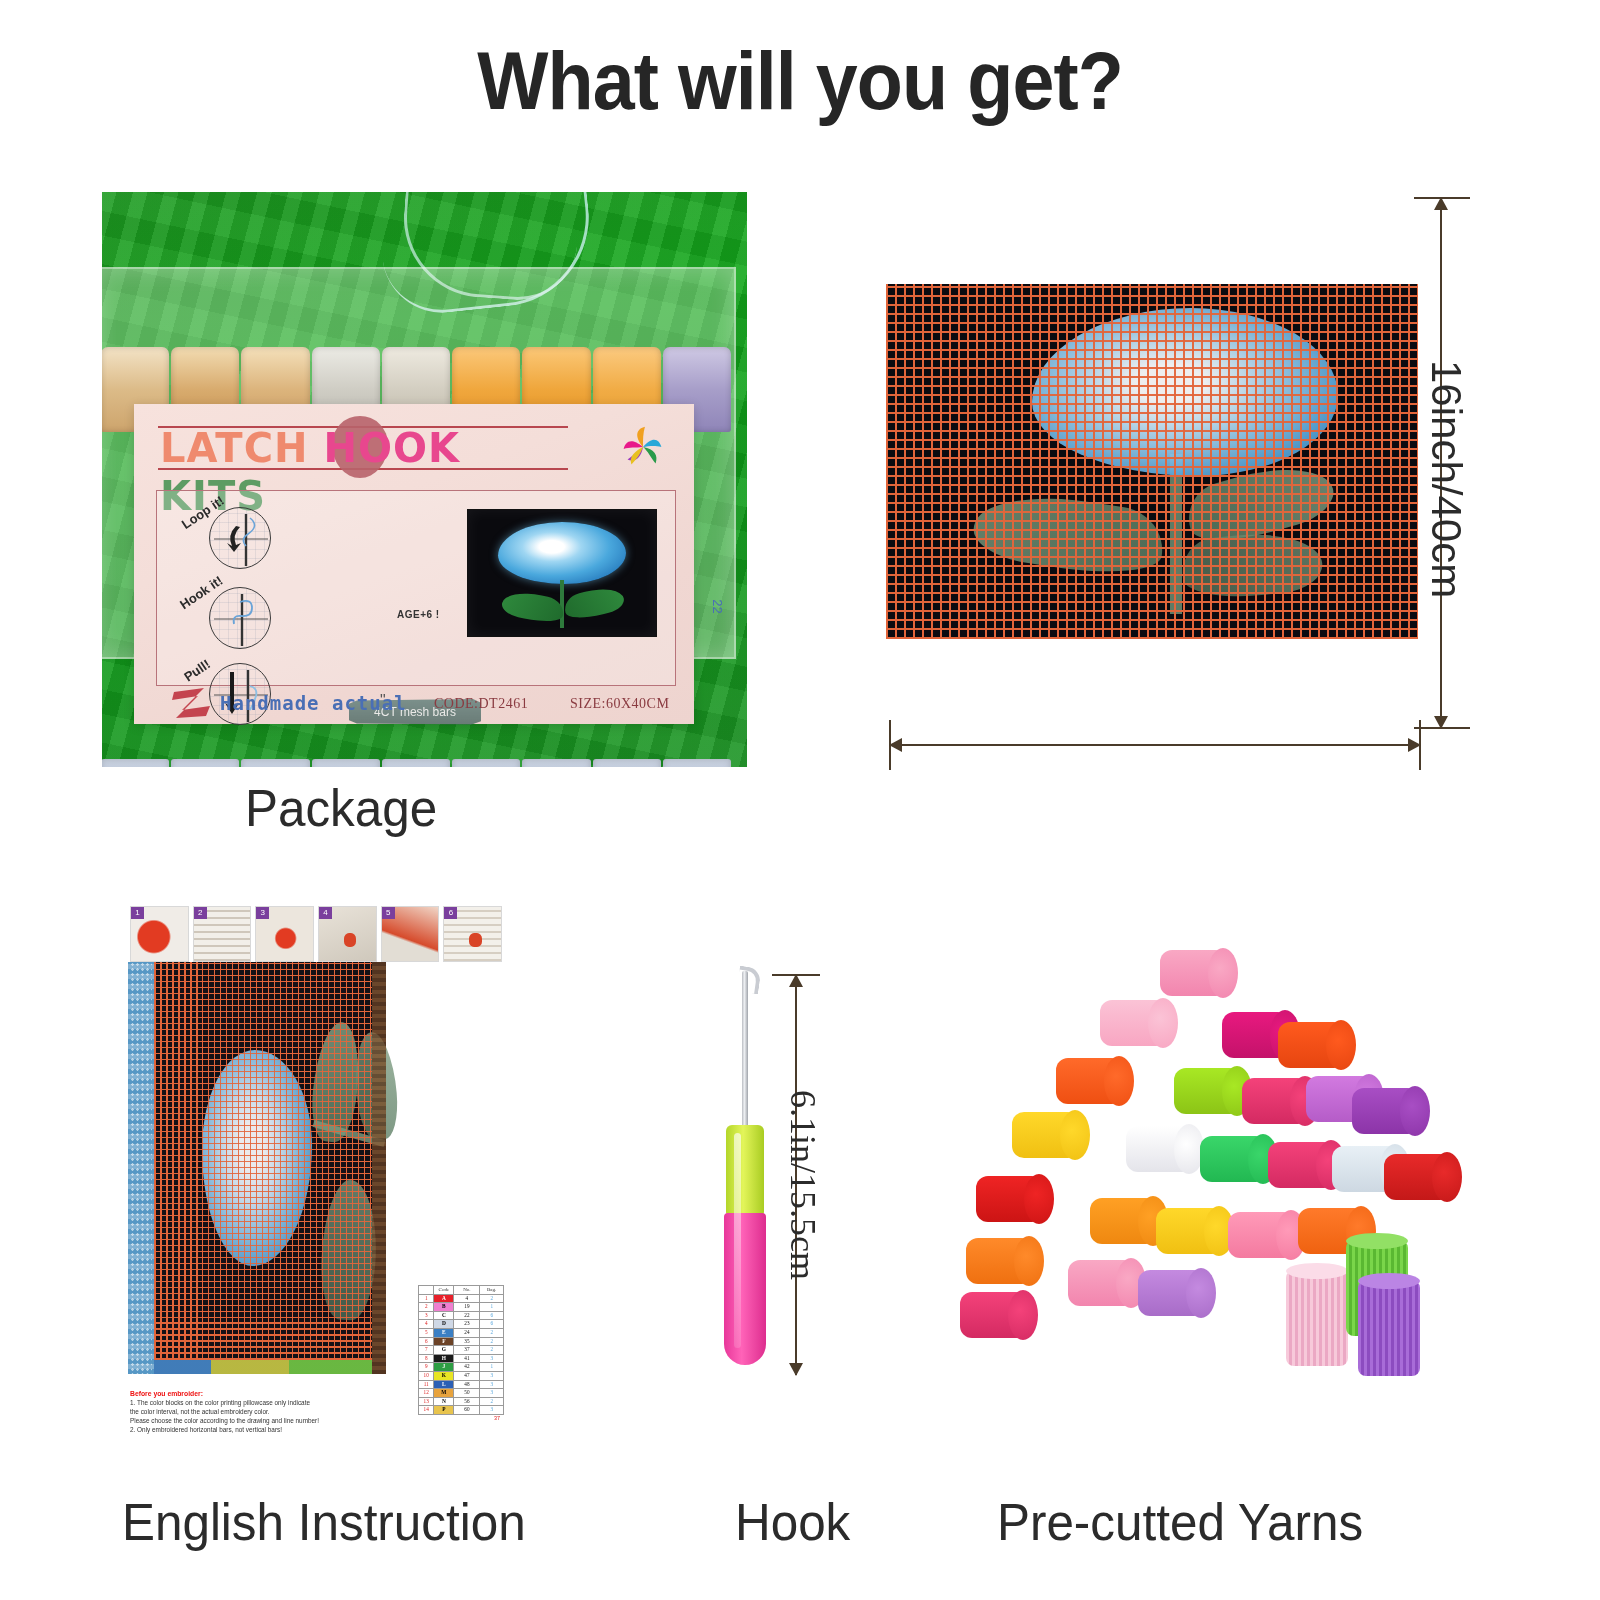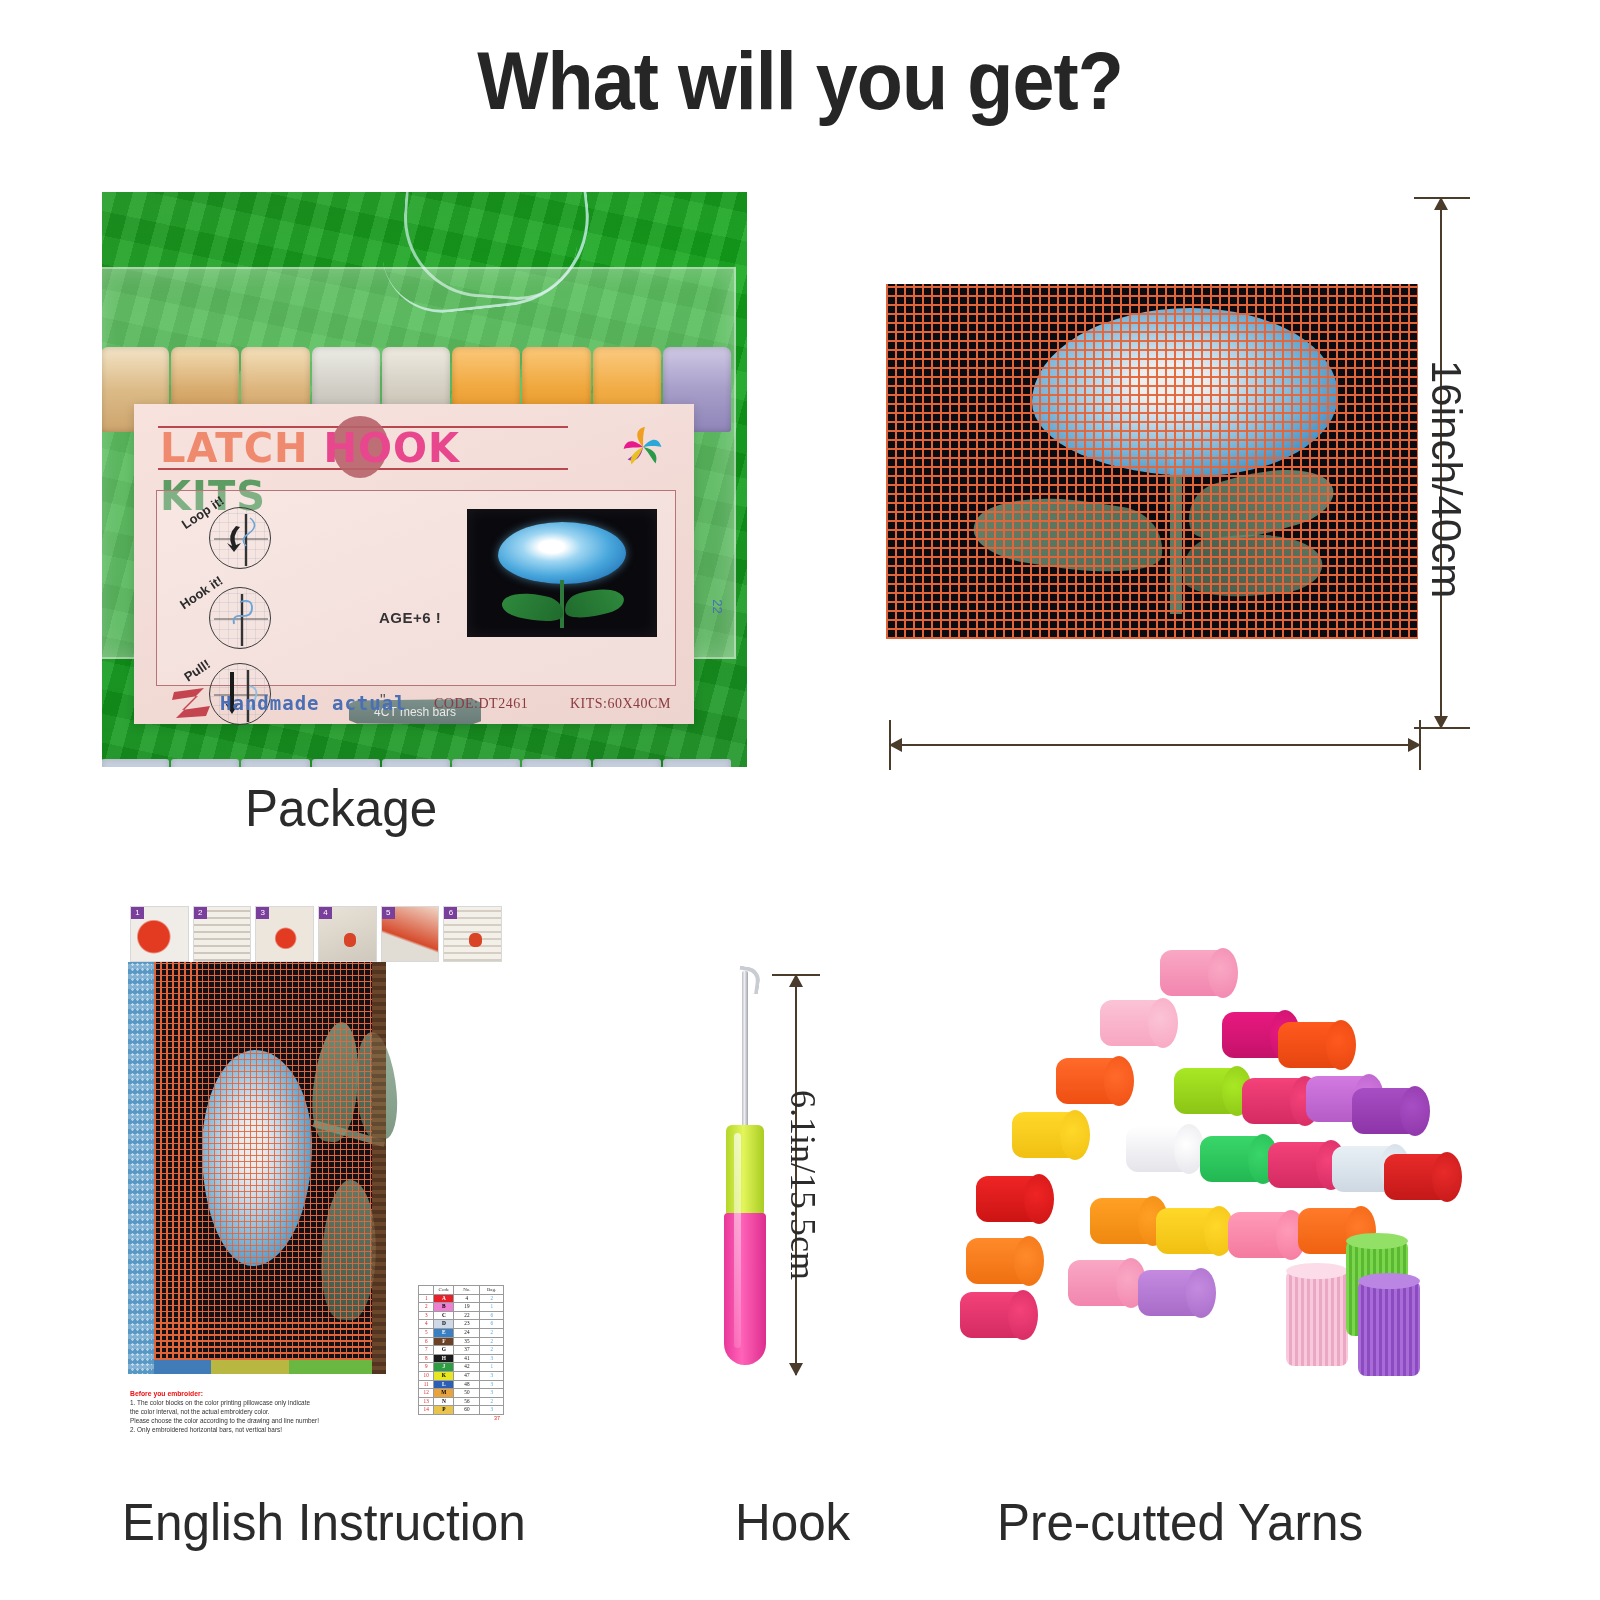--- a/index.html
+++ b/index.html
@@ -103,21 +103,21 @@
     position:absolute; left:22px; top:86px; right:18px; bottom:38px;
     border:1.5px solid #b8737a; background: rgba(255,255,255,.22);
   }
   .pkg .step { position:absolute; width:62px; height:62px; border:1.8px solid #3b3b3b; border-radius:50%;
      background: repeating-linear-gradient(0deg,rgba(140,150,170,.18) 0 1px, transparent 1px 9px),
                  repeating-linear-gradient(90deg,rgba(140,150,170,.18) 0 1px, transparent 1px 9px);
   }
   .pkg .step.s1 { left:52px; top:16px; } .pkg .step.s2 { left:52px; top:96px; } .pkg .step.s3 { left:52px; top:172px; }
   .pkg .steplbl { position:absolute; font-size:13px; font-weight:bold; color:#2b2b2b; transform:rotate(-34deg); white-space:nowrap;}
   .pkg .steplbl.l1{left:22px;top:14px;} .pkg .steplbl.l2{left:20px;top:94px;} .pkg .steplbl.l3{left:26px;top:172px;}
-  .pkg .age { position:absolute; left:222px; top:118px; font-size:15px; font-weight:bold; color:#333; letter-spacing:.5px; }
+  .pkg .age { position:absolute; left:240px; top:118px; font-size:10px; font-weight:bold; color:#333; letter-spacing:.5px; }
   .pkg .mesh-ribbon {
     position:absolute; left:192px; top:208px; width:132px; height:26px;
     background:linear-gradient(180deg,#5b7d78,#43625d); color:#e8efee;
     font-size:12px; line-height:26px; text-align:center;
     clip-path: polygon(0 18%,6% 6%,94% 0,100% 14%,100% 86%,93% 98%,6% 94%,0 82%);
     opacity:.78;
   }
   .pkg .preview {
     position:absolute; left:310px; top:18px; width:190px; height:128px;
     background:#0a0a0e; border:1px solid #111;
@@ -423,21 +423,21 @@
           </div>
         </div>
 
         <div class="footer">
           <svg class="zlogo" viewBox="0 0 44 36">
             <path d="M4 8 L34 4 L12 26 L40 22 L36 32 L6 34 L28 12 L2 16 Z" fill="#c4444f"></path>
           </svg>
           <div class="hm">Handmade actual</div>
           <div class="quote">"</div>
           <div class="code">CODE:DT2461</div>
-          <div class="size">KITS:60X40CM</div>
+          <div class="size">SIZE:60X40CM</div>
         </div>
       </div>
       <div class="edge22">22</div>
     </div>
   </div>
   <div class="caption" id="cap-package">Package</div>
 
   <div class="canvas-wrap">
     <div class="mesh"></div>
     <div class="mesh-fig">

